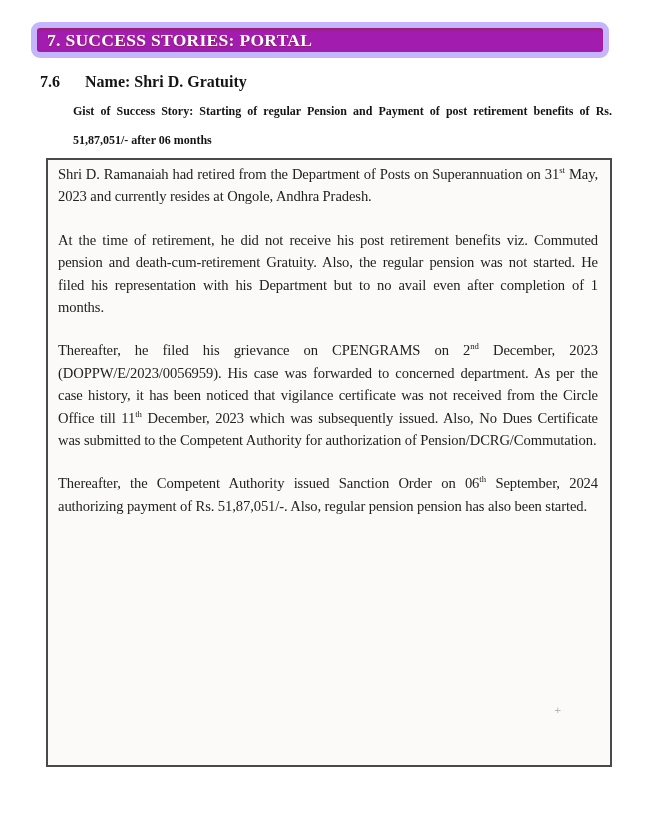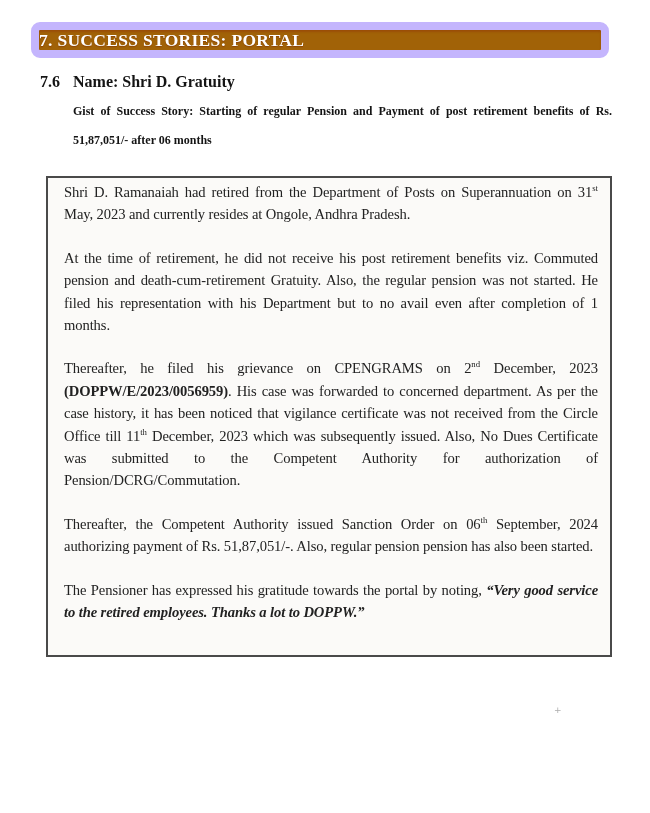--- a/index.html
+++ b/index.html
@@ -8,71 +8,72 @@
     background: #ffffff;
     font-family: "Liberation Serif", "DejaVu Serif", serif;
     color: #1d1d1d;
     position: relative;
     overflow: hidden;
   }
   .banner {
     position: absolute; left: 31px; top: 22px;
     width: 578px; height: 36px;
     box-sizing: border-box;
-    background: #a16207;
-    border: 8px solid #c4b5fd;
+    background: #a21caf;
+    border: 6px solid #c4b5fd;
     border-radius: 9px;
     display: flex; align-items: center;
+    padding-left: 10px;
     box-shadow: inset 0 2px 2px rgba(140,40,10,0.35);
   }
   .banner-title {
     color: #ffffff;
     font-weight: bold;
     font-size: 17.5px;
     letter-spacing: 0.3px;
     text-shadow: 0 1px 1px rgba(120,35,8,0.5);
   }
   .subsection {
     position: absolute; left: 40px; top: 73px;
     font-weight: bold; font-size: 16px;
     color: #141414;
   }
-  .sub-num { display: inline-block; margin-right: 13px; }
+  .sub-num { display: inline-block; margin-right: 25px; }
   .gist {
     position: absolute; left: 73px; top: 97px;
     width: 539px; margin: 0;
     font-weight: bold; font-size: 12px;
     line-height: 28.5px;
     text-align: justify;
     color: #141414;
   }
   .story-box {
-    position: absolute; left: 46px; top: 176px;
-    width: 566px; height: 481px;
+    position: absolute; left: 46px; top: 158px;
+    width: 566px; height: 609px;
     box-sizing: border-box;
     border: 2px solid #4a4a4a;
     background: #fbfaf8;
-    padding: 3px 12px 0 16px;
+    padding: 3px 12px 0 10px;
     overflow: hidden;
   }
   .story-para {
     margin: 0 0 21px 0;
     font-size: 14.6px;
     letter-spacing: -0.1px;
     line-height: 22.4px;
     text-align: justify;
     color: #222222;
   }
   .story-para sup {
     font-size: 0.6em;
     line-height: 0;
     vertical-align: super;
     letter-spacing: 0;
   }
-  .b { font-weight: bold; }
+  .b { font-weight: normal; }
   .i { font-style: italic; }
   .artifact {
     position: absolute; left: 554px; top: 705px;
     font-size: 9px; color: #8a8a8a; opacity: 0.7;
     font-family: "DejaVu Sans", sans-serif;
   }
 </style>
 </head>
 <body>
 
@@ -86,18 +87,17 @@
     <span class="sub-num">7.6</span><span class="sub-name">Name: Shri D. Gratuity</span>
   </div>
 
   <p class="gist">Gist of Success Story: Starting of regular Pension and Payment of post retirement benefits  of Rs. 51,87,051/- after 06 months</p>
 
   <div class="story-box">
     <p class="story-para"><span>Shri D. Ramanaiah had retired from the Department of Posts on Superannuation on 31</span><sup>st</sup><span> May, 2023 and currently resides at Ongole, Andhra Pradesh.</span></p>
     <p class="story-para"><span>At the time of retirement, he did not receive his post retirement benefits viz. Commuted pension and death-cum-retirement Gratuity. Also, the regular pension was not started. He filed his representation with his Department but to no avail even after completion of 1 months.</span></p>
     <p class="story-para"><span>Thereafter, he filed his grievance on CPENGRAMS on 2</span><sup>nd</sup><span> December, 2023 </span><span class="b">(DOPPW/E/2023/0056959)</span><span>. His case was forwarded to concerned department. As per the case history, it has been noticed that vigilance certificate was not received from the Circle Office till 11</span><sup>th</sup><span> December, 2023 which was subsequently issued. Also, No Dues Certificate was submitted to the Competent Authority for authorization of Pension/DCRG/Commutation.</span></p>
     <p class="story-para"><span>Thereafter, the Competent Authority issued Sanction Order on 06</span><sup>th</sup><span> September, 2024 authorizing payment of Rs. 51,87,051/-. Also, regular pension pension has also been started.</span></p>
-    <p class="story-para"><span>The Pensioner has expressed his gratitude towards the portal by noting, </span><span class="b i">“Very good service to the retired employees. Thanks a lot to DOPPW.”</span></p>
   </div>
 
   <span class="artifact">+</span>
 
 </div>
 
 </body></html>

